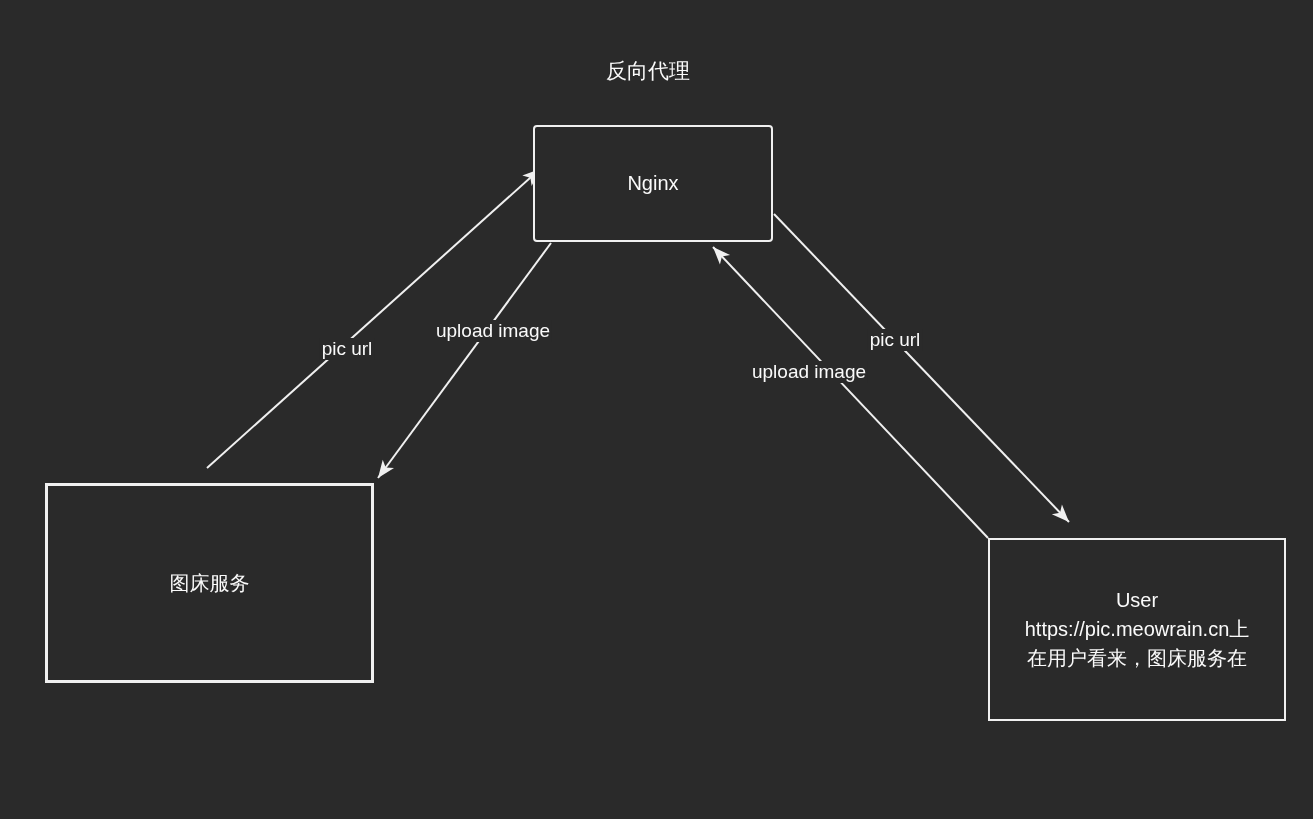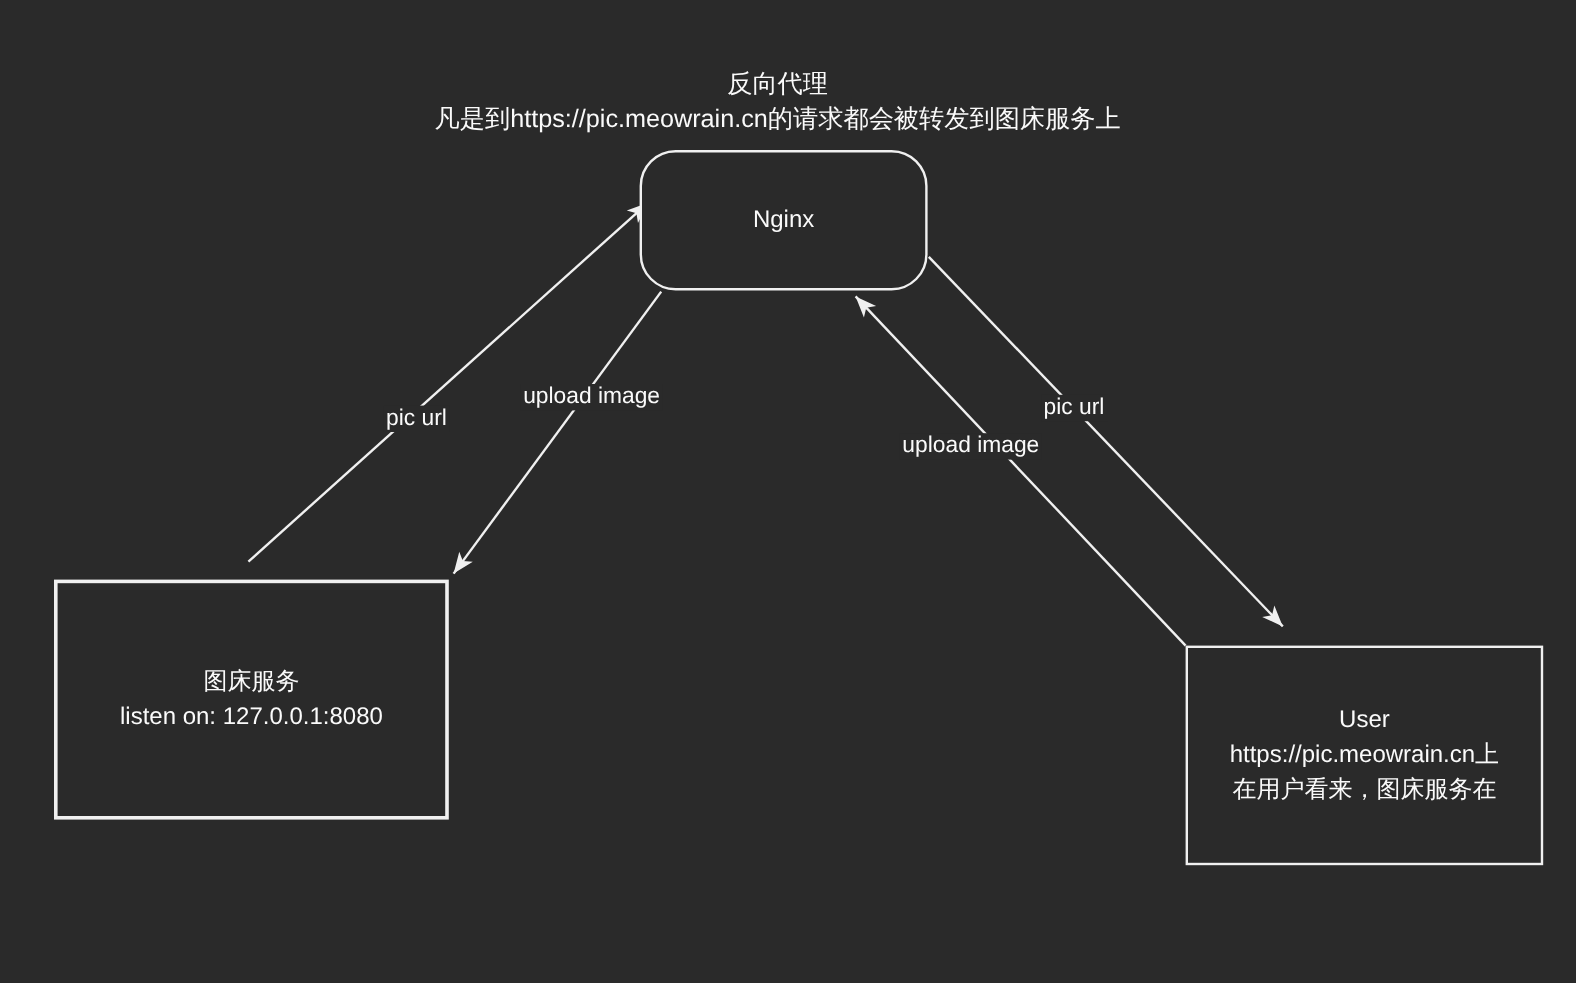--- a/index.html
+++ b/index.html
@@ -43,21 +43,21 @@
     flex-direction:column;
     align-items:center;
     justify-content:center;
     text-align:center;
     font-size:20px;
     line-height:29px;
     color:var(--text);
   }
   .node-nginx{
     left:533px;top:125px;width:240px;height:117px;
-    border-radius:30px;
+    border-radius:4px;
   }
   .node-service{
     left:45px;top:483px;width:329px;height:200px;
     border-width:3px;
     justify-content:center;
   }
   .node-user{
     left:988px;top:538px;width:298px;height:183px;
   }
   .edge-label{
@@ -74,42 +74,40 @@
   .lbl-pic-url-right{left:895px;top:340px;}
   .lbl-upload-right{left:809px;top:372px;}
 </style>
 </head>
 <body>
 
 <div class="canvas">
 
   <div class="title-block">
     <div>反向代理</div>
-    <div>凡是到https://pic.meowrain.cn的请求都会被转发到图床服务上</div>
   </div>
 
   <svg class="edges" viewBox="0 0 1313 819" xmlns="http://www.w3.org/2000/svg">
     <defs>
       <marker id="arrow" viewBox="0 0 12 12" refX="11" refY="6" markerWidth="21" markerHeight="21" orient="auto" markerUnits="userSpaceOnUse">
         <path class="head" d="M1,2 L11,6 L1,10 L3.6,6 Z"></path>
       </marker>
     </defs>
     <line x1="207" y1="468" x2="540" y2="169" marker-end="url(#arrow)"></line>
     <line x1="551" y1="243" x2="378" y2="478" marker-end="url(#arrow)"></line>
     <line x1="988" y1="538" x2="713" y2="247" marker-end="url(#arrow)"></line>
     <line x1="774" y1="214" x2="1069" y2="522" marker-end="url(#arrow)"></line>
   </svg>
 
   <div class="node node-nginx">
     <div>Nginx</div>
   </div>
 
   <div class="node node-service">
     <div>图床服务</div>
-    <div>listen on: 127.0.0.1:8080</div>
   </div>
 
   <div class="node node-user">
     <div>User</div>
     <div>https://pic.meowrain.cn上</div>
     <div>在用户看来，图床服务在</div>
   </div>
 
   <div class="edge-label lbl-pic-url-left">pic url</div>
   <div class="edge-label lbl-upload-left">upload image</div>

